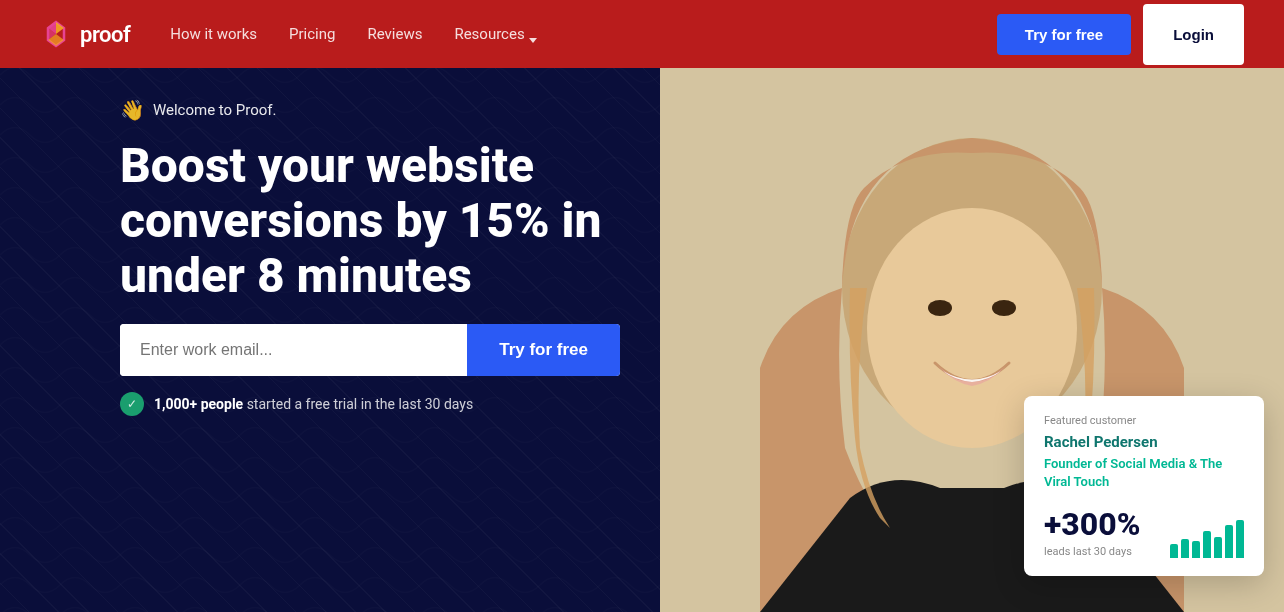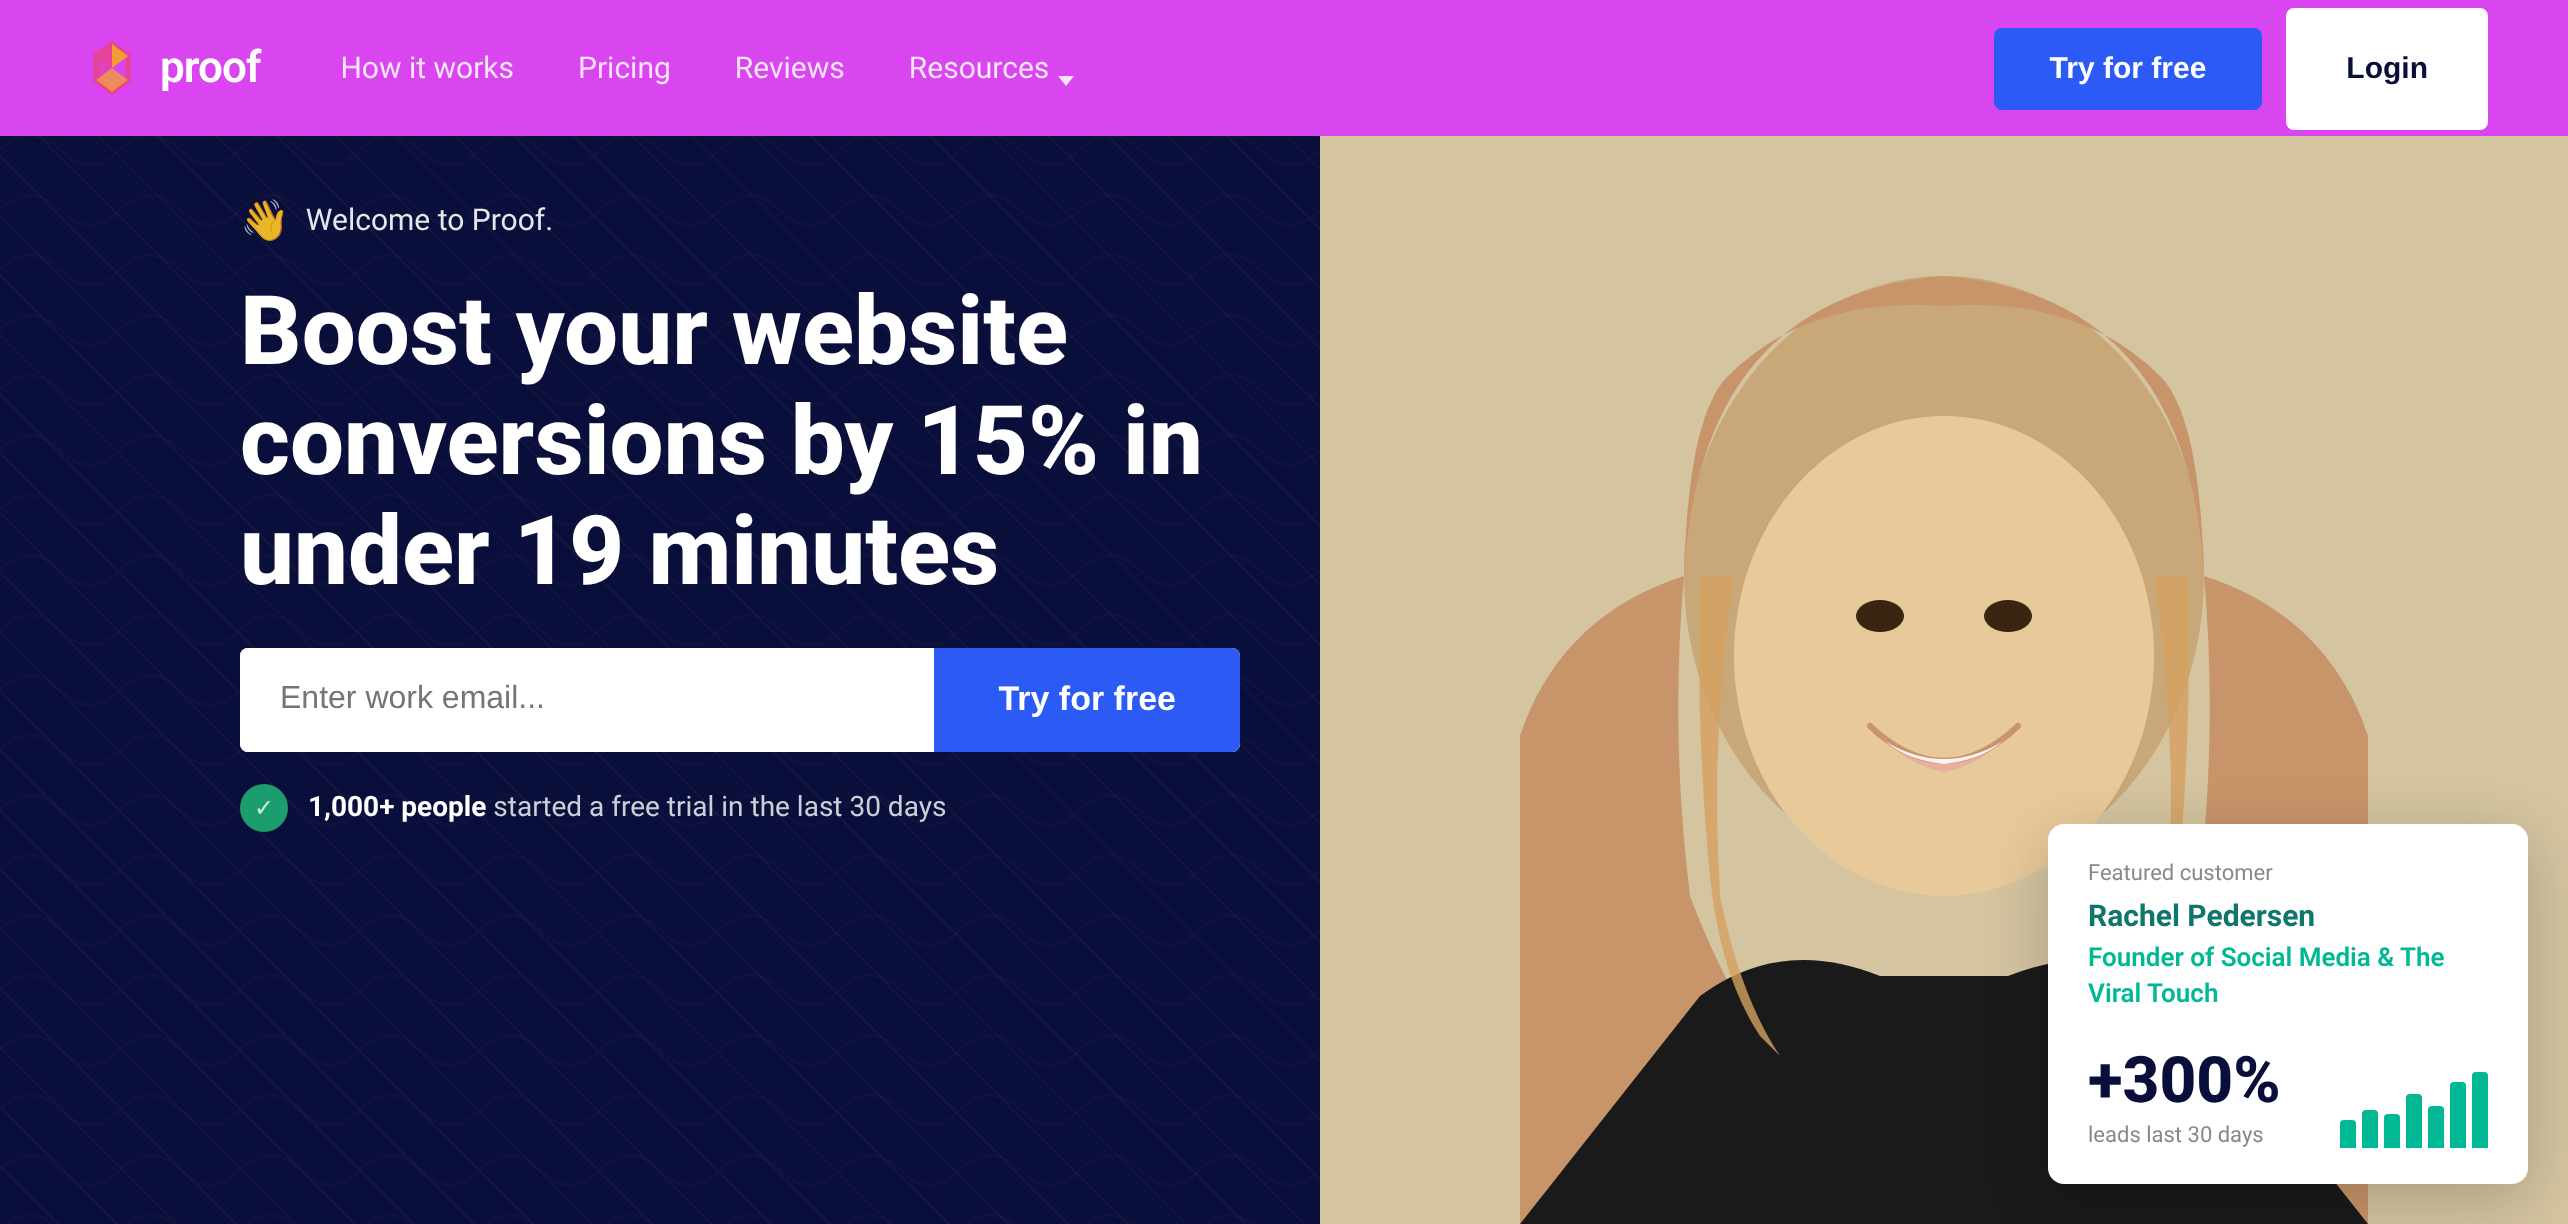--- a/index.html
+++ b/index.html
@@ -45,21 +45,21 @@
     }
 
     
     .navbar {
       position: relative;
       z-index: 10;
       display: flex;
       align-items: center;
       padding: 0 40px;
       height: 68px;
-      background-color: #d946ef;
+      background-color: #b91c1c;
     }
 
     .logo {
       display: flex;
       align-items: center;
       gap: 8px;
       margin-right: 40px;
       text-decoration: none;
     }
 
@@ -245,21 +245,21 @@
     .hero-image {
       width: 100%;
       height: 100%;
       background: linear-gradient(135deg, #c8b99a 0%, #e8d5b7 30%, #d4c4a8 60%, #b8a898 100%);
       position: relative;
     }
 
     
     .customer-card {
       position: absolute;
-      bottom: 20px;
+      bottom: 36px;
       right: 20px;
       background: white;
       border-radius: 8px;
       padding: 18px 20px;
       width: 240px;
       box-shadow: 0 8px 32px rgba(0,0,0,0.2);
     }
 
     .featured-label {
       font-size: 11px;
@@ -356,21 +356,21 @@
 </nav>
 
 <div class="main">
 
   <div class="hero-left">
     <div class="welcome-badge">
       <span class="wave-emoji">👋</span>
       <span>Welcome to Proof.</span>
     </div>
 
-    <h1 class="hero-headline">Boost your website conversions by 15% in under 19 minutes</h1>
+    <h1 class="hero-headline">Boost your website conversions by 15% in under 8 minutes</h1>
 
 
     <div class="email-form">
       <input class="email-input" type="email" placeholder="Enter work email..." style="">
       <button class="btn-try-free-hero">Try for free</button>
     </div>
 
     <div class="social-proof">
       <div class="proof-icon">✓</div>
       <span class="proof-text">

